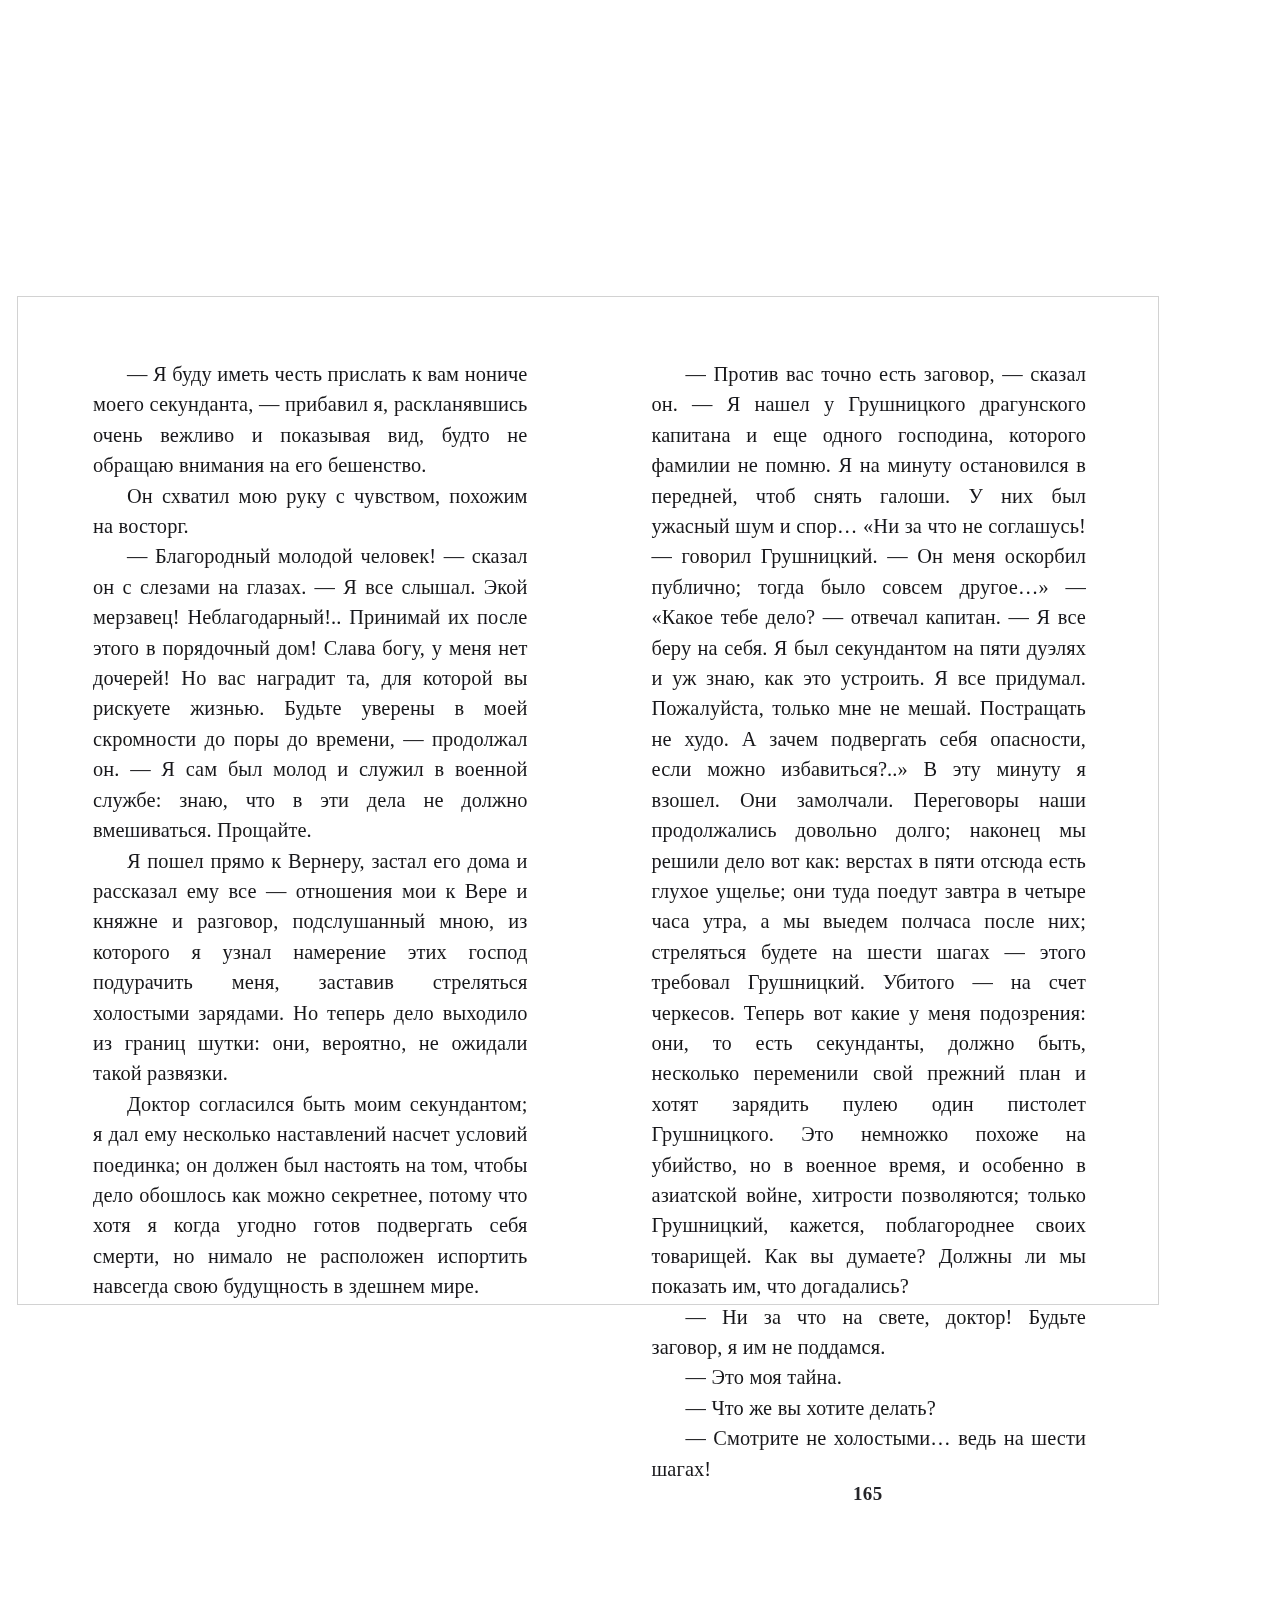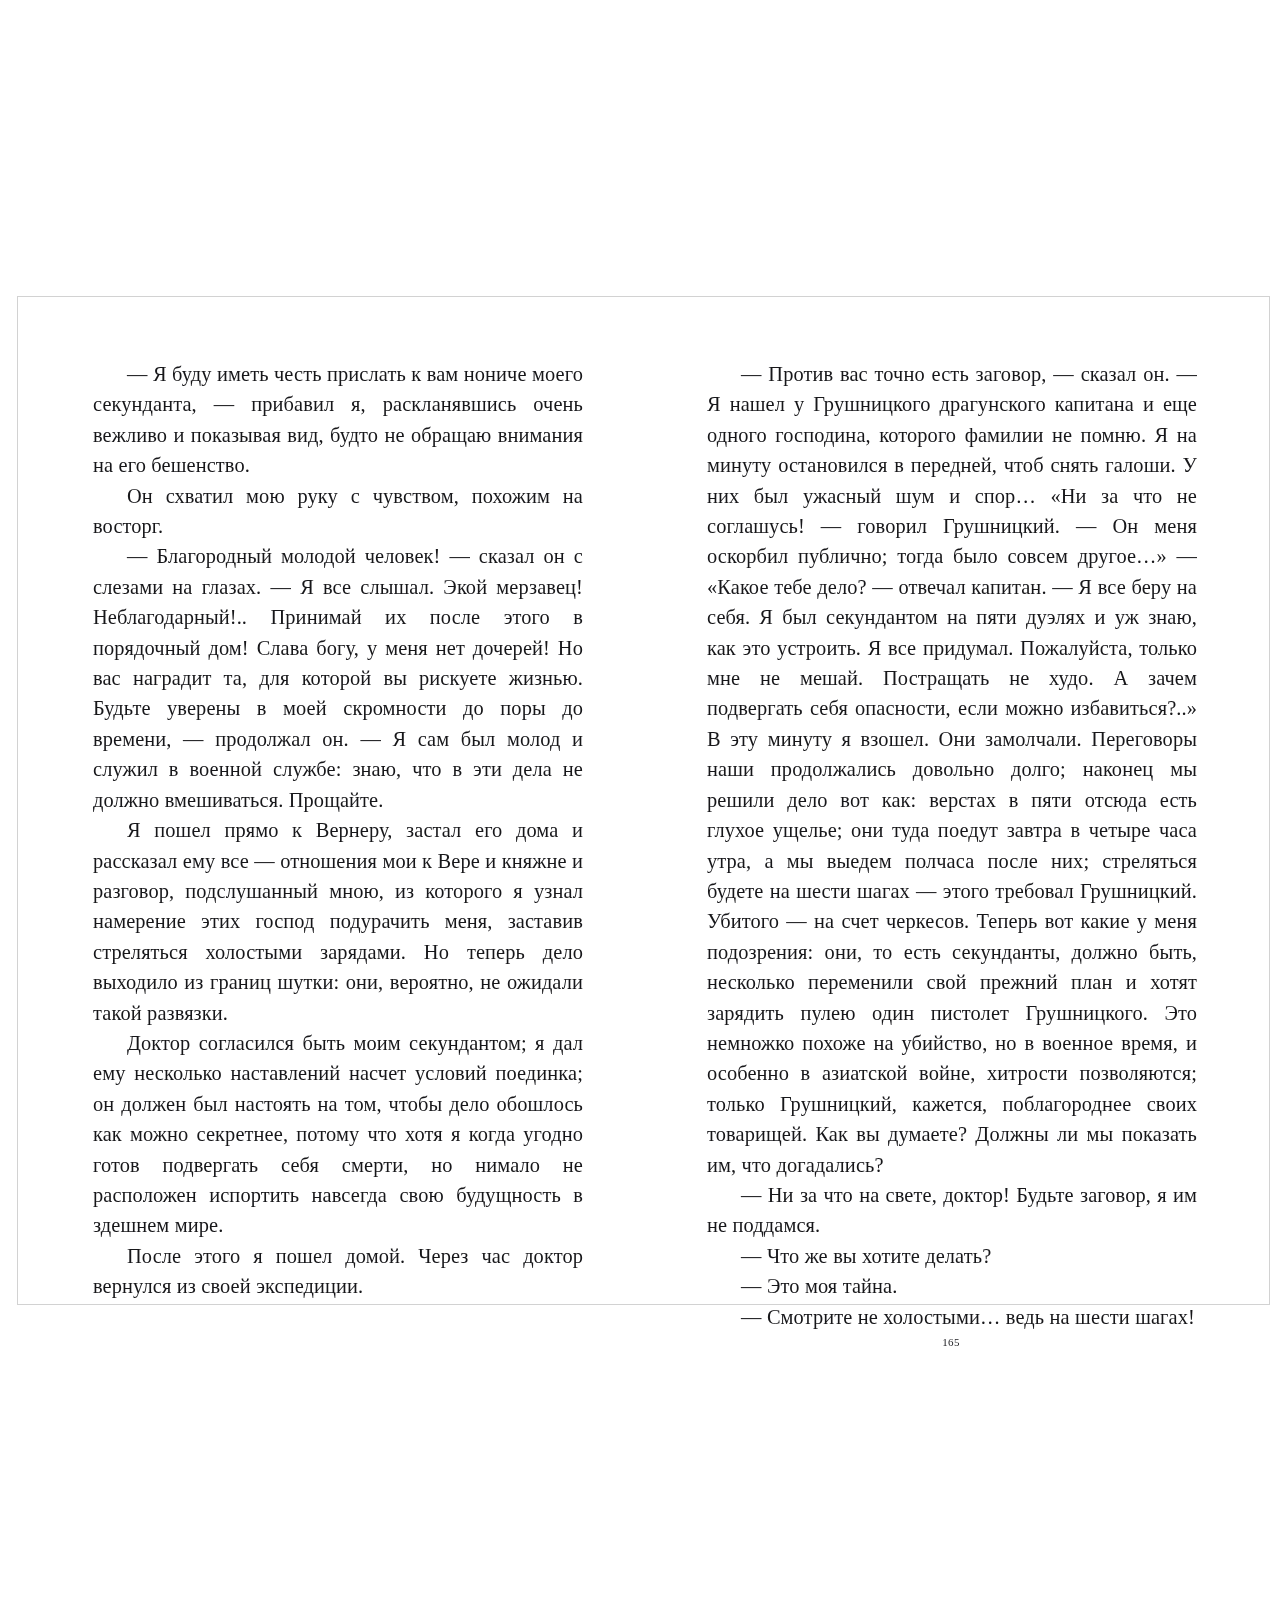--- a/index.html
+++ b/index.html
@@ -21,21 +21,21 @@
     width: 1280px;
     height: 1600px;
     background: #ffffff;
   }
 
   
   .spread-frame {
     position: absolute;
     left: 17px;
     top: 296px;
-    width: 1253px;
+    width: 1142px;
     height: 1009px;
     border: 1px solid #d2d2d2;
     box-sizing: border-box;
     background: #ffffff;
   }
 
   .spread-inner {
     position: absolute;
     left: 0;
     top: 0;
@@ -71,55 +71,55 @@
     text-align: justify;
     text-indent: 34px;
     color: #17171a;
     letter-spacing: 0.1px;
     hyphens: manual;
     word-spacing: 0.2px;
   }
 
   .folio {
     text-align: center;
-    font-size: 11px;
+    font-size: 19px;
     line-height: 20px;
     color: #242428;
     padding-bottom: 46px;
     letter-spacing: 0.4px;
+    font-weight: bold;
   }
 
   .left-page .folio { padding-right: 6px; }
   .right-page .folio { padding-right: 2px; }
 </style>
 </head>
 <body>
 
 <div class="page-scan">
 
   <div class="spread-frame">
     <div class="spread-inner">
 
       <div class="book-page left-page">
         <div class="text-block">
           <p class="body-par">— Я буду иметь честь прислать к вам нониче моего секунданта, — прибавил я, раскланявшись очень вежливо и показывая вид, будто не обращаю внимания на его бешенство.</p>
           <p class="body-par">Он схватил мою руку с чувством, похожим на восторг.</p>
           <p class="body-par">— Благородный молодой человек! — сказал он с слезами на глазах. — Я все слышал. Экой мерзавец! Неблагодарный!.. Принимай их после этого в порядочный дом! Слава богу, у меня нет дочерей! Но вас наградит та, для которой вы рискуете жизнью. Будьте уверены в моей скромности до поры до времени, — продолжал он. — Я сам был молод и служил в военной службе: знаю, что в эти дела не должно вмешиваться. Прощайте.</p>
           <p class="body-par">Я пошел прямо к Вернеру, застал его дома и рассказал ему все — отношения мои к Вере и княжне и разговор, подслушанный мною, из которого я узнал намерение этих господ подурачить меня, заставив стреляться холостыми зарядами. Но теперь дело выходило из границ шутки: они, вероятно, не ожидали такой развязки.</p>
           <p class="body-par">Доктор согласился быть моим секундантом; я дал ему несколько наставлений насчет условий поединка; он должен был настоять на том, чтобы дело обошлось как можно секретнее, потому что хотя я когда угодно готов подвергать себя смерти, но нимало не расположен испортить навсегда свою будущность в здешнем мире.</p>
-          <p class="body-par">После этого я пошел домой. Через час доктор вернулся из своей экспедиции.</p>
         </div>
       </div>
 
       <div class="book-page right-page">
         <div class="text-block">
           <p class="body-par">— Против вас точно есть заговор, — сказал он. — Я нашел у Грушницкого драгунского капитана и еще одного господина, которого фамилии не помню. Я на минуту остановился в передней, чтоб снять галоши. У них был ужасный шум и спор… «Ни за что не соглашусь! — говорил Грушницкий. — Он меня оскорбил публично; тогда было совсем другое…» — «Какое тебе дело? — отвечал капитан. — Я все беру на себя. Я был секундантом на пяти дуэлях и уж знаю, как это устроить. Я все придумал. Пожалуйста, только мне не мешай. Постращать не худо. А зачем подвергать себя опасности, если можно избавиться?..» В эту минуту я взошел. Они замолчали. Переговоры наши продолжались довольно долго; наконец мы решили дело вот как: верстах в пяти отсюда есть глухое ущелье; они туда поедут завтра в четыре часа утра, а мы выедем полчаса после них; стреляться будете на шести шагах — этого требовал Грушницкий. Убитого — на счет черкесов. Теперь вот какие у меня подозрения: они, то есть секунданты, должно быть, несколько переменили свой прежний план и хотят зарядить пулею один пистолет Грушницкого. Это немножко похоже на убийство, но в военное время, и особенно в азиатской войне, хитрости позволяются; только Грушницкий, кажется, поблагороднее своих товарищей. Как вы думаете? Должны ли мы показать им, что догадались?</p>
           <p class="body-par">— Ни за что на свете, доктор! Будьте заговор, я им не поддамся.</p>
+          <p class="body-par">— Это моя тайна.</p>
           <p class="body-par">— Что же вы хотите делать?</p>
-          <p class="body-par">— Это моя тайна.</p>
           <p class="body-par">— Смотрите не холостыми… ведь на шести шагах!</p>
         </div>
         <div class="folio">165</div>
       </div>
 
     </div>
   </div>
 
 </div>
 

